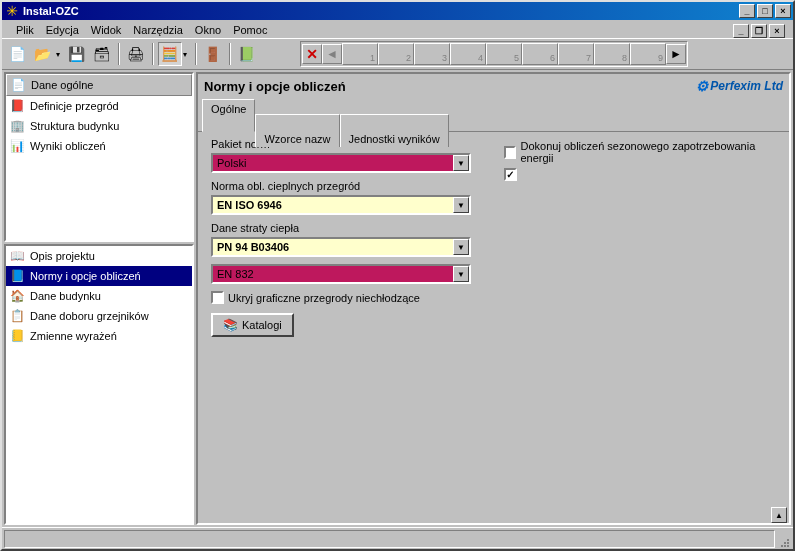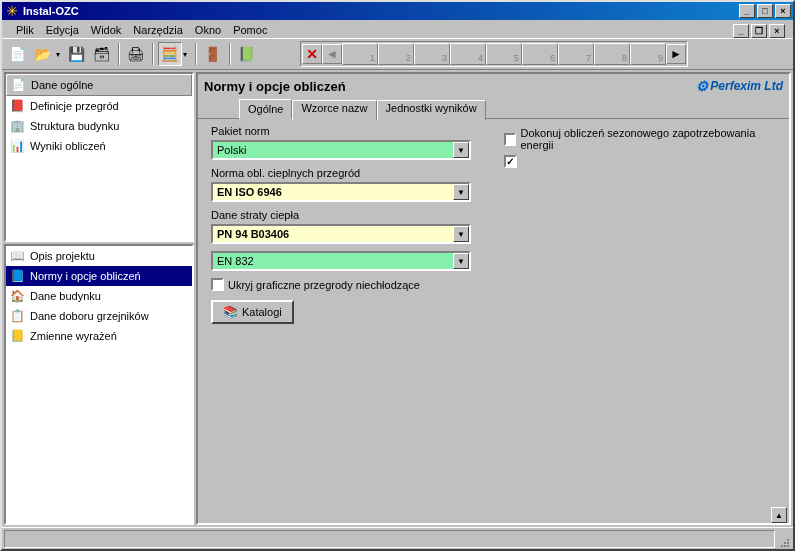--- a/index.html
+++ b/index.html
@@ -33,27 +33,27 @@
 .tree-item .ticon { width: 16px; height: 16px; display: flex; align-items: center; justify-content: center; font-size: 12px; }
 .tree-item.toplevel { font-weight: normal; }
 .tree-item.active-top { background: #c0c0c0; border: 1px solid; border-color: #fff #808080 #808080 #fff; color: #000; }
 .right-col { flex: 1; display: flex; flex-direction: column; border: 2px solid; border-color: #808080 #fff #fff #808080; background: #c0c0c0; }
 .header-row { display: flex; align-items: center; justify-content: space-between; padding: 4px 6px; }
 .header-row h1 { font-size: 13px; font-weight: bold; }
 .logo { font-weight: bold; font-style: italic; color: #0055aa; font-size: 12px; display: flex; align-items: center; gap: 2px; }
 .logo .gear { color: #0066cc; font-size: 14px; }
 .tabs { display: flex; border-bottom: 1px solid #808080; padding: 0 4px; }
 .tab { padding: 3px 8px; border: 1px solid; border-color: #fff #808080 #808080 #fff; border-bottom: none; background: #c0c0c0; margin-right: 0px; cursor: pointer; position: relative; top: 1px; font-size: 11px; }
-.tab.active { background: #c0c0c0; border-bottom: 1px solid #c0c0c0; z-index: 2; margin-left: 37px; }
-.tab:not(.active) { top: 2px; padding-top: 1px; padding-bottom: 2px; }
+.tab.active { background: #c0c0c0; border-bottom: 1px solid #c0c0c0; z-index: 2; }
+.tab:not(.active) { top: 16px; padding-top: 18px; padding-bottom: 2px; }
 .form-area { padding: 6px 13px; display: flex; gap: 13px; }
 .form-left { flex: 0 0 280px; display: flex; flex-direction: column; gap: 3px; }
 .form-right { flex: 1; display: flex; flex-direction: column; gap: 4px; padding-top: 2px; }
 .label { font-size: 11px; color: #000; }
-.combo { display: flex; width: 260px; height: 20px; border: 2px solid; border-color: #808080 #fff #fff #808080; background: #86efac; margin-bottom: 4px; }
+.combo { display: flex; width: 260px; height: 20px; border: 2px solid; border-color: #808080 #fff #fff #808080; background: #be185d; margin-bottom: 4px; }
 .combo.yellow { background: #ffffcc; font-weight: bold; }
 .combo .val { flex: 1; padding: 2px 4px; font-size: 11px; }
 .combo .arrow { width: 16px; background: #c0c0c0; border: 1px solid; border-color: #fff #404040 #404040 #fff; display: flex; align-items: center; justify-content: center; font-size: 8px; cursor: pointer; }
 .checkbox-row { display: flex; align-items: center; gap: 4px; font-size: 11px; }
 .chk { width: 13px; height: 13px; border: 2px solid; border-color: #808080 #fff #fff #808080; background: #fff; display: flex; align-items: center; justify-content: center; font-size: 10px; cursor: pointer; }
 .chk.checked::after { content: "✓"; color: #000; font-weight: bold; }
 .btn { display: inline-flex; align-items: center; gap: 4px; padding: 3px 10px; border: 2px solid; border-color: #fff #404040 #404040 #fff; background: #c0c0c0; cursor: pointer; font-size: 11px; margin-top: 6px; width: fit-content; }
 .btn .bicon { font-size: 12px; }
 .statusbar { height: 22px; border-top: 1px solid #fff; background: #c0c0c0; display: flex; align-items: center; padding: 2px; }
 .status-cell { flex: 1; border: 1px solid; border-color: #808080 #fff #fff #808080; height: 18px; }

